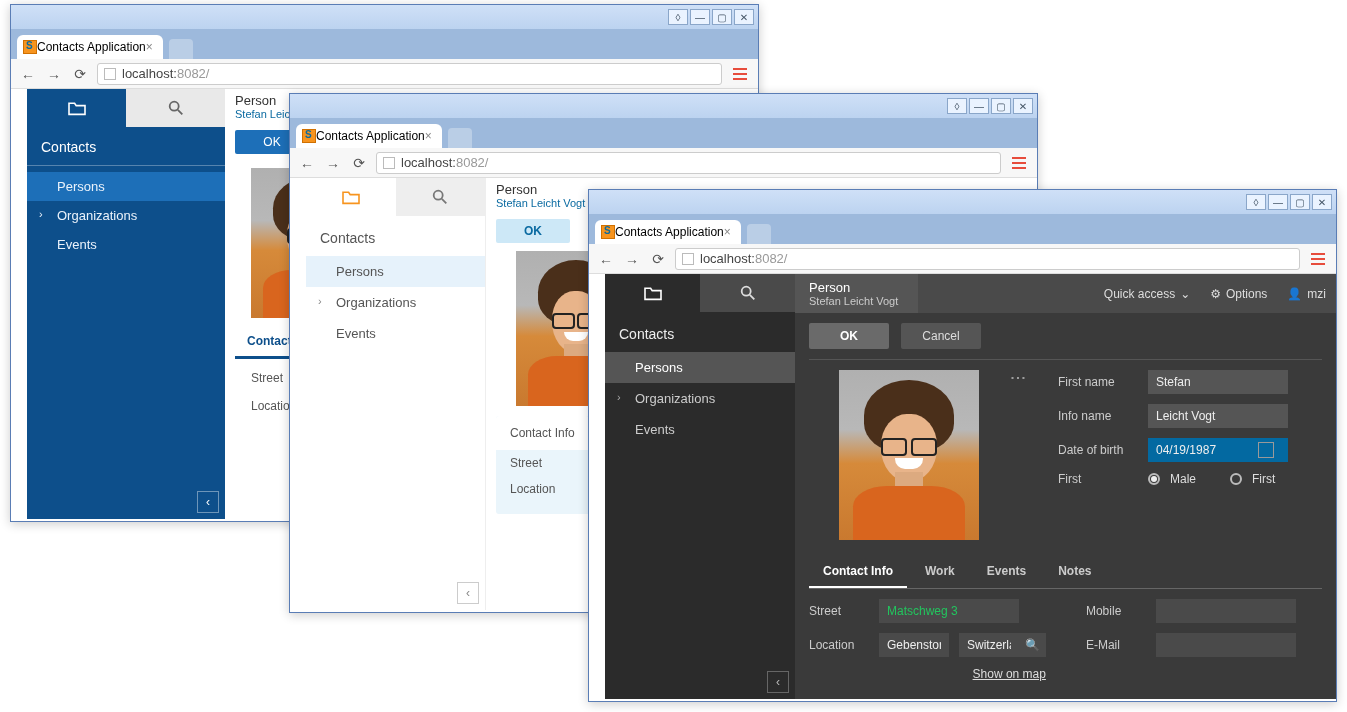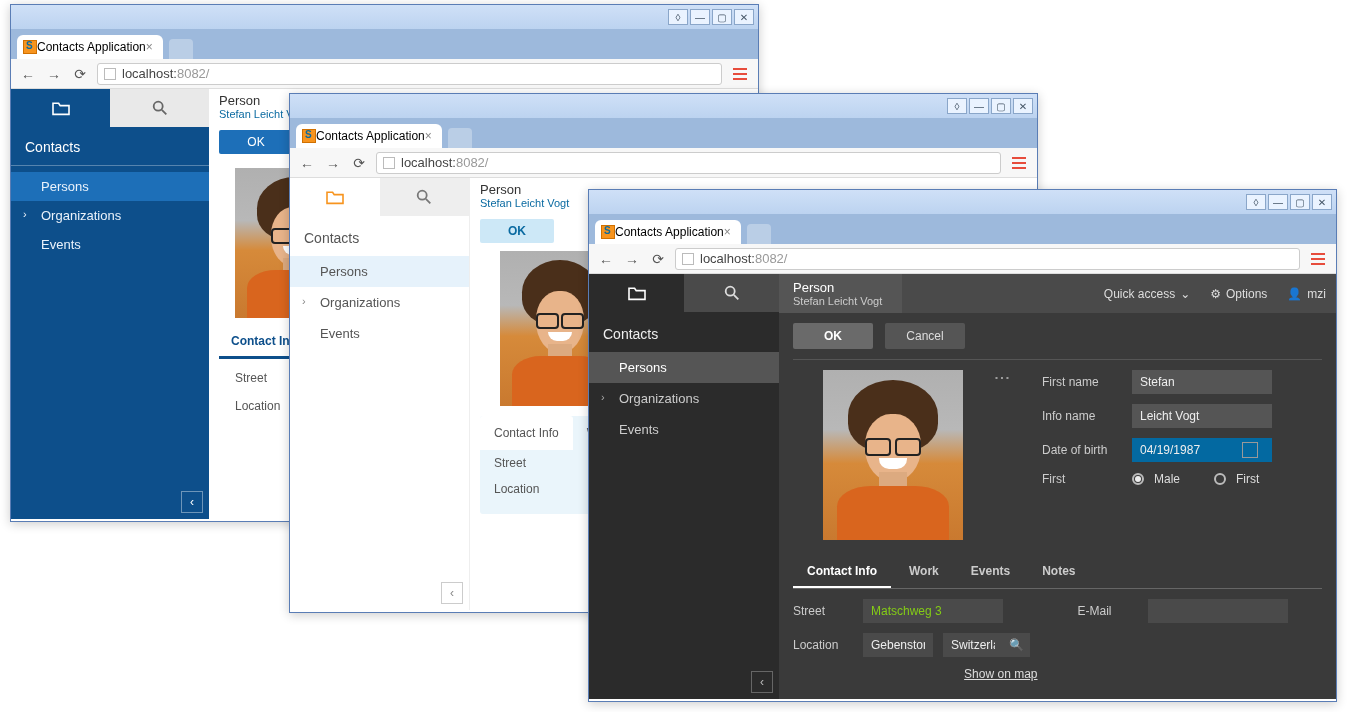--- a/index.html
+++ b/index.html
@@ -15,21 +15,21 @@
   .tabstrip .slogo { width:14px; height:14px; background:#f7941e; border:1px solid #d07000; position:relative; }
   .tabstrip .slogo::after{content:"S"; color:#0a6aa1; font-weight:bold; font-size:10px; position:absolute; top:-1px; left:2px;}
   .addrbar { height:30px; display:flex; align-items:center; padding:0 8px; gap:8px; border-bottom:1px solid #ddd; background:#f7f7f7;}
   .addrbar .navicon { width:18px; height:18px; display:flex; align-items:center; justify-content:center; color:#555; font-size:14px;}
   .addrbar .urlbox { flex:1; height:22px; border:1px solid #ccc; border-radius:3px; display:flex; align-items:center; padding:0 6px; font-size:13px; color:#444; background:#fff;}
   .addrbar .urlbox .pageicon{width:12px;height:12px;border:1px solid #bbb;margin-right:6px;}
   .addrbar .menub { width:20px;height:20px;display:flex;flex-direction:column;justify-content:center;gap:3px;align-items:center;}
   .addrbar .menub span{width:14px;height:2px;background:#e74c3c;}
 
   .appshell { display:flex; }
-  .leftcol { display:flex; flex-direction:column; }
+  .leftcol { display:flex; flex-direction:column;margin-left:16px; }
   .iconrow { display:flex; height:38px; }
   .iconcell { flex:1; display:flex; align-items:center; justify-content:center; }
   .foldersvg { width:20px; height:16px; }
 
   
   #w1 { left:10px; top:4px; width:749px; height:518px; z-index:1;}
   #w1 .appshell{height:430px;}
   #w1 .leftcol{width:198px;background:#0d4f8b;color:#fff;}
   #w1 .iconrow{background:#0d4f8b;}
   #w1 .iconcell.folder{background:#0d4f8b;}
@@ -122,21 +122,21 @@
   #w3 .calicon{width:16px;height:16px;border:1px solid #999;margin-right:6px;}
   #w3 .radio{width:12px;height:12px;border:2px solid #bbb;border-radius:50%;display:inline-block;position:relative;}
   #w3 .radio.checked::after{content:"";width:6px;height:6px;background:#eee;border-radius:50%;position:absolute;top:1px;left:1px;}
   #w3 .tabsrow{display:flex;gap:4px;border-bottom:1px solid #666;margin:6px 14px 0;}
   #w3 .tabsrow .t{font-size:12px;padding:8px 14px;color:#ccc;font-weight:bold;}
   #w3 .tabsrow .t.active{border-bottom:2px solid #fff;color:#fff;}
   #w3 .bottomform{display:flex;padding:10px 14px;gap:40px;font-size:12px;}
   #w3 .bottomform .col{flex:1;display:flex;flex-direction:column;gap:10px;}
   #w3 .bottomform .frow2{display:flex;align-items:center;gap:10px;}
   #w3 .bottomform .lab{width:60px;color:#ccc;}
-  #w3 .inp2{background:#4a4a4a;border:none;color:#84cc16;padding:5px 8px;font-size:12px;width:140px;}
+  #w3 .inp2{background:#4a4a4a;border:none;color:#22c55e;padding:5px 8px;font-size:12px;width:140px;}
   #w3 .inp2s{background:#4a4a4a;border:none;color:#eee;padding:5px 8px;font-size:12px;width:80px;}
   #w3 .lookupwrap{display:flex;align-items:center;background:#4a4a4a;}
   #w3 .lookupwrap .mag{color:#aaa;padding:0 6px;font-size:12px;}
   #w3 .maplink{color:#ddd;text-decoration:underline;font-size:12px;margin-left:auto;}
 
   
   .portrait{width:100%;height:100%;background:linear-gradient(#b0b0b0 0%,#b8b8b8 35%,#d68a3a 55%,#c9792f 100%);position:relative;overflow:hidden;}
   .portrait .hair{position:absolute;top:6%;left:18%;width:64%;height:42%;background:#4a2f1a;border-radius:50% 50% 40% 40%;}
   .portrait .face{position:absolute;top:26%;left:30%;width:40%;height:40%;background:#e8b48a;border-radius:46% 46% 50% 50%;}
   .portrait .glasses{position:absolute;top:40%;left:30%;width:40%;height:8%;}
@@ -485,20 +485,24 @@
               <input class="inp2s" style="width: 60px; background: transparent;" value="Switzerlan">
               <span class="mag">🔍</span>
             </div>
           </div>
           <div class="frow2">
             <span class="maplink">Show on map</span>
           </div>
         </div>
         <div class="col">
           <div class="frow2">
+            <span class="lab">Mobile</span>
+            <input class="inp2" style="">
+          </div>
+          <div class="frow2">
             <span class="lab">E-Mail</span>
             <input class="inp2" style="">
           </div>
         </div>
       </div>
     </div>
   </div>
 </div>
 
 </body></html>

